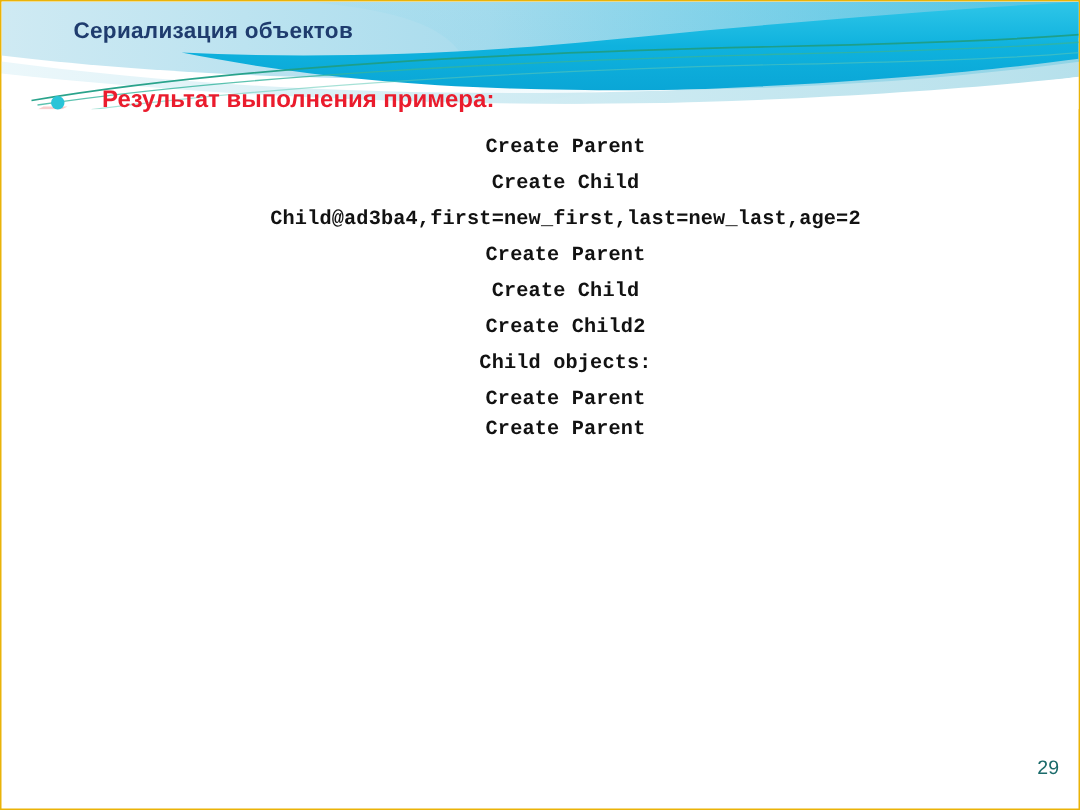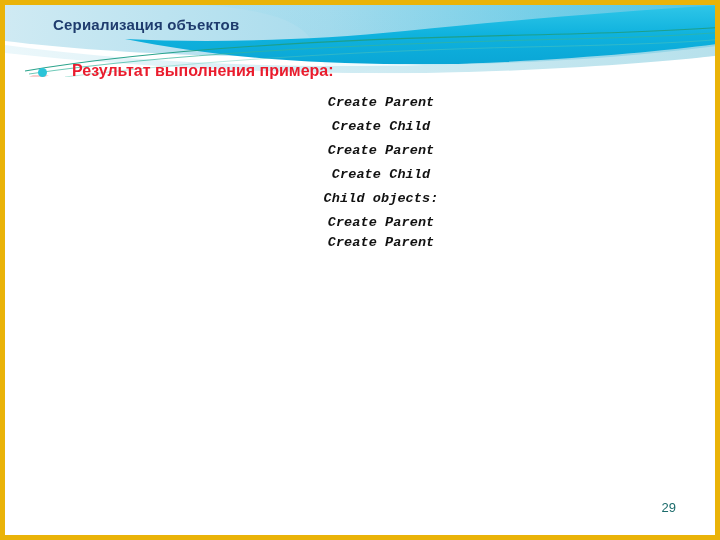--- a/index.html
+++ b/index.html
@@ -10,21 +10,21 @@
   body {
     font-family: "Liberation Sans", sans-serif;
   }
   .slide {
     position: relative;
     width: 720px;
     height: 540px;
     background: #ffffff;
     overflow: hidden;
     box-sizing: border-box;
-    border: 5px solid #eab308;
+    border: 1px solid #eab308;
   }
   
   .banner {
     position: absolute;
     top: 0;
     left: 0;
     width: 720px;
     height: 72px;
     overflow: hidden;
   }
@@ -84,30 +84,29 @@
   }
   .code-line {
     font-family: "Liberation Mono", "DejaVu Sans Mono", monospace;
     font-size: 13.5px;
     font-weight: bold;
     color: #121212;
     white-space: pre;
     letter-spacing: 0.1px;
     height: 24px;
     line-height: 24px;
-    font-style: italic;
   }
   .code-line.tight {
     height: 18px;
     line-height: 16px;
   }
   
   .page-number {
     position: absolute;
-    right: 39px;
+    right: 13px;
     bottom: 20px;
     font-family: "Liberation Sans", sans-serif;
     font-size: 13px;
     color: #1b6b6b;
   }
 </style>
 </head>
 <body>
 
 <div class="slide">
@@ -153,22 +152,24 @@
   <div class="content">
 
     <div class="bullet-row">
       <span class="bullet-dot"></span>
       <span class="bullet-heading">Результат выполнения примера:</span>
     </div>
 
     <div class="code-block">
         <div class="code-line">Create Parent</div>
         <div class="code-line">Create Child</div>
+        <div class="code-line">Child@ad3ba4,first=new_first,last=new_last,age=2</div>
         <div class="code-line">Create Parent</div>
         <div class="code-line">Create Child</div>
+        <div class="code-line">Create Child2</div>
         <div class="code-line">Child objects:</div>
         <div class="code-line">Create Parent</div>
         <div class="code-line tight">Create Parent</div>
       </div>
   </div>
 
   <div class="page-number">29</div>
 
 </div>
 

